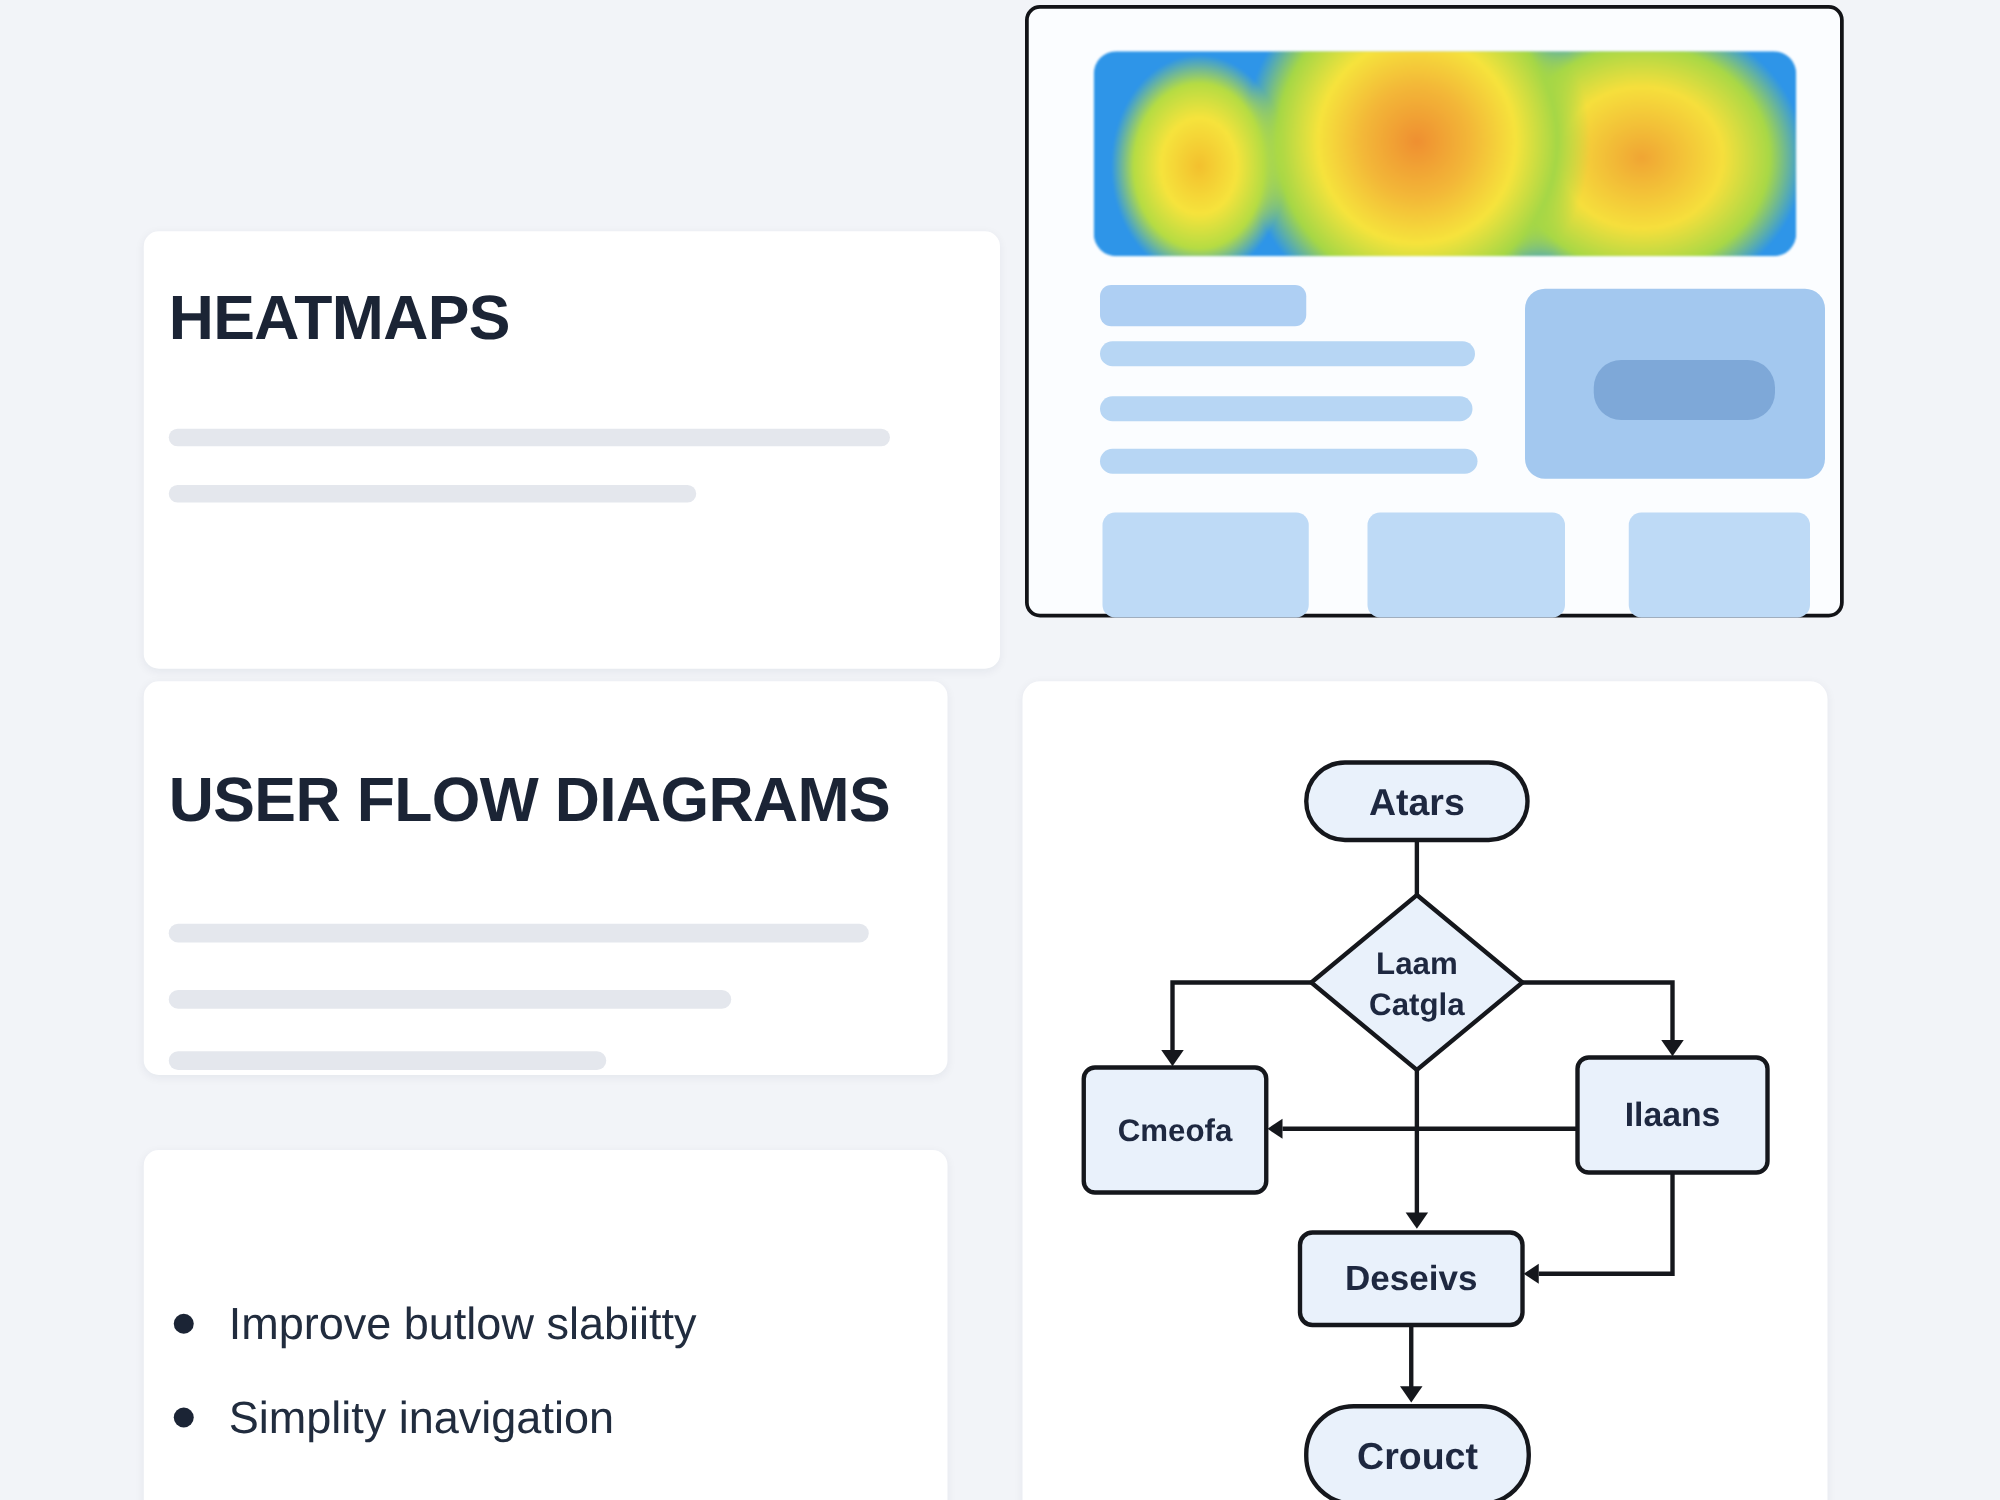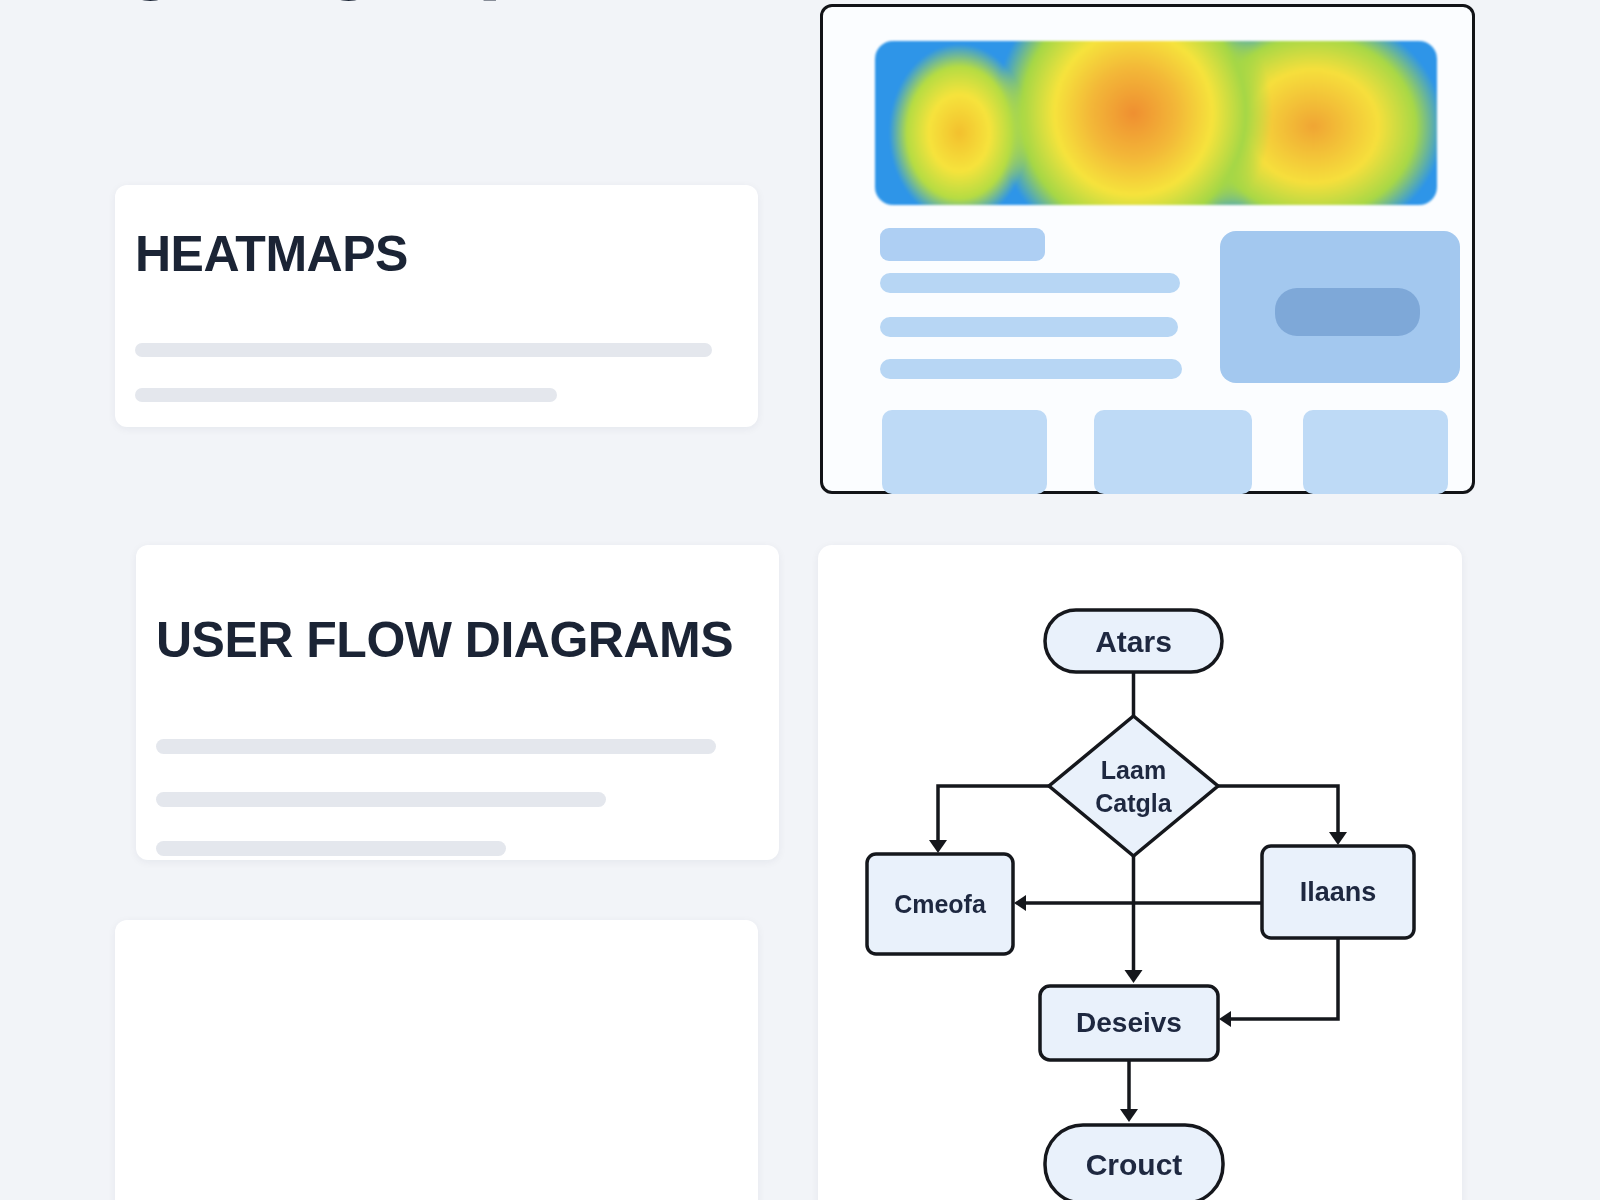--- a/index.html
+++ b/index.html
@@ -21,25 +21,25 @@
     border-radius:12px;box-shadow:0 2px 8px rgba(25,39,70,.06);
   }
   .card h2{
     position:absolute;left:20px;margin:0;font-size:50px;font-weight:bold;
     letter-spacing:-.5px;color:var(--heading,#1b2435);white-space:nowrap;
   }
   .ph-line{
     position:absolute;left:20px;height:15px;border-radius:8px;
     background:var(--placeholder,#e4e7ed);
   }
-  .card-heatmaps{top:185px;height:242px;}
+  .card-heatmaps{top:185px;height:350px;padding-left:42px;}
   .card-heatmaps h2{top:40px;}
   .card-heatmaps .l1{top:158px;width:577px;height:14px;}
   .card-heatmaps .l2{top:203px;width:422px;height:14px;}
-  .card-userflow{top:545px;height:315px;margin-left:21px;}
+  .card-userflow{top:545px;height:315px;}
   .card-userflow h2{top:66px;}
   .card-userflow .l1{top:194px;width:560px;}
   .card-userflow .l2{top:247px;width:450px;}
   .card-userflow .l3{top:296px;width:350px;}
   .card-reco{top:920px;height:320px;}
   .card-reco h2{top:36px;}
   .bullets{position:absolute;left:22px;top:118px;margin:0;padding:0;list-style:none;}
   .bullets li{
     display:flex;align-items:center;margin-bottom:33px;
     font-size:36px;color:var(--body-text,#212c3e);
@@ -120,20 +120,30 @@
   </section>
 
   <section class="card card-userflow">
     <h2>USER FLOW DIAGRAMS</h2>
     <div class="ph-line l1"></div>
     <div class="ph-line l2"></div>
     <div class="ph-line l3"></div>
   </section>
 
   <section class="card card-reco">
+    <ul class="bullets">
+      <li>
+        <span class="dot"></span>
+        <span>Improve butlow slabiitty</span>
+      </li>
+      <li>
+        <span class="dot"></span>
+        <span>Simplity inavigation</span>
+      </li>
+    </ul>
   </section>
 
   <div class="mock-panel">
     <div class="heat-band"></div>
     <div class="mk-block"></div>
     <div class="mk-bar b1"></div>
     <div class="mk-bar b2"></div>
     <div class="mk-bar b3"></div>
     <div class="mk-card">
       <div class="mk-btn"></div>

